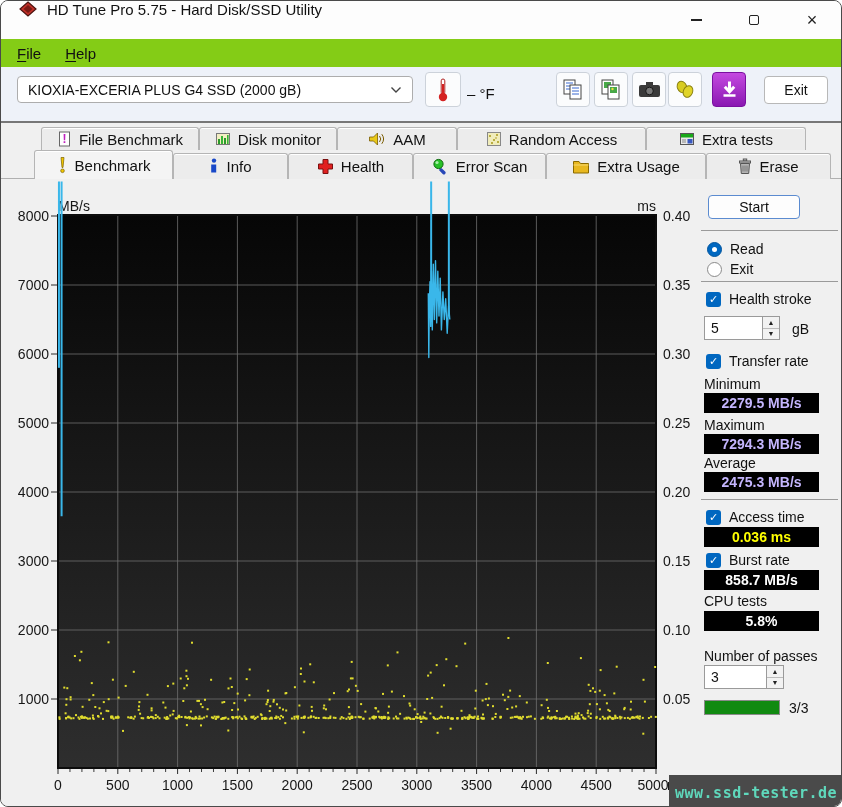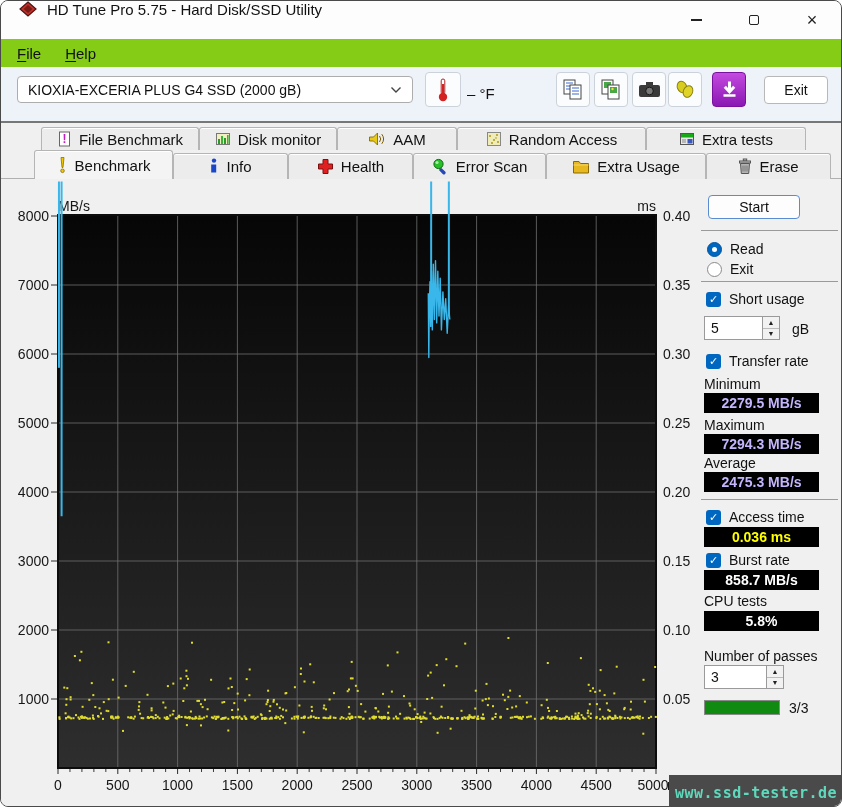--- a/index.html
+++ b/index.html
@@ -1032,21 +1032,21 @@
         <span>Read</span>
       </div>
       <div class="prow" style="left:6px;top:138px">
         <span class="radio"></span>
         <span>Exit</span>
       </div>
       <div class="sep" style="top:158px"></div>
 
       <div class="prow" style="left:5px;top:168px">
         <span class="cb">✓</span>
-        <span>Short usage</span>
+        <span>Health stroke</span>
       </div>
       <div class="spin" style="left:3px;top:193px;width:76px">
         <span class="val">5</span>
         <span class="btns">
             <span>▲</span>
             <span>▼</span>
           </span>
       </div>
       <span class="plbl" style="left:91px;top:198px">gB</span>
 

